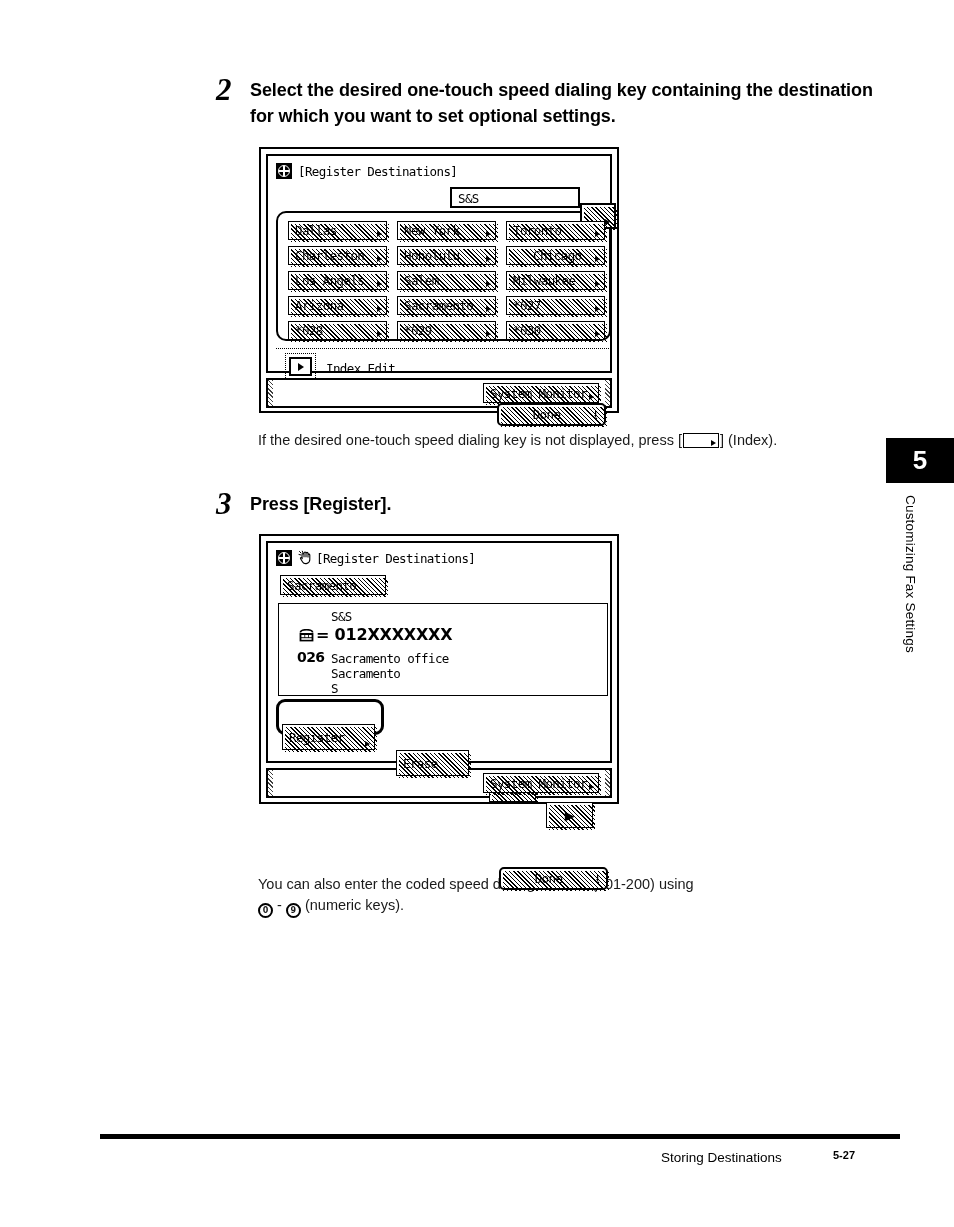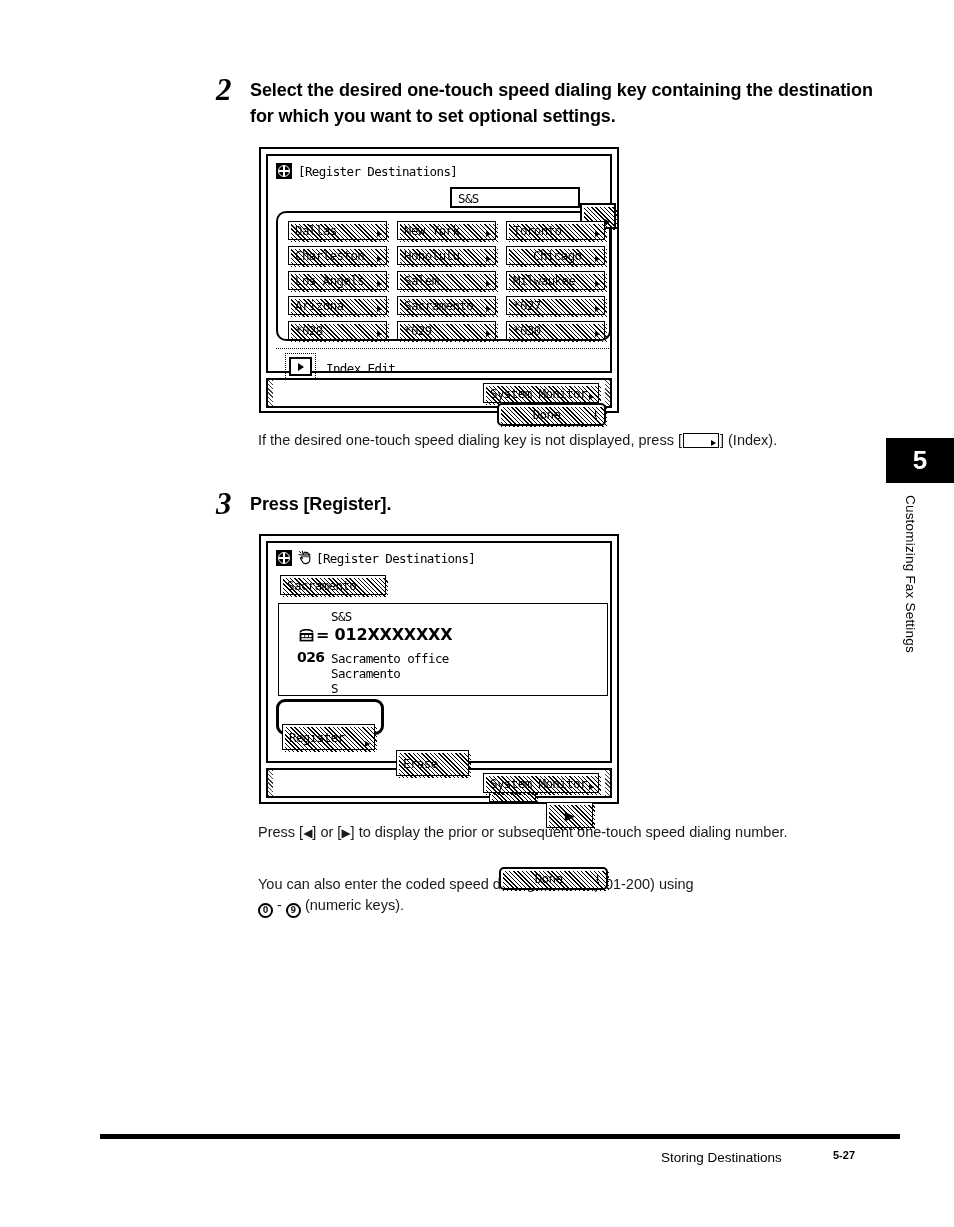--- a/index.html
+++ b/index.html
@@ -514,23 +514,20 @@
     </div>
 
     <div class="lcd-statusbar" style="top:232px;">
       <div class="btn sh" style="position:absolute; left:215px; top:3px; width:116px; height:20px;">
         <span>System Monitor</span>
         <span class="caret"></span>
       </div>
     </div>
   </div>
 
-  <div class="para" style="left:258px; top:822px; width:585px;">
-    <span>Press [</span><span style="font-family:'DejaVu Sans',sans-serif; font-size:12px;">◀</span><span>] or [</span><span style="font-family:'DejaVu Sans',sans-serif; font-size:12px;">▶</span><span>] to display the prior or subsequent one-touch speed dialing number.</span>
-  </div>
 
   <div class="para" style="left:258px; top:874px; width:600px;">
     <span>You can also enter the coded speed dialing number (001-200) using</span><br>
     <span class="numkey">0</span>
     <span>-</span>
     <span class="numkey">9</span>
     <span>(numeric keys).</span>
   </div>
 
   <div class="tab-box" style="left:886px; top:438px; width:68px; height:45px;">5</div>

